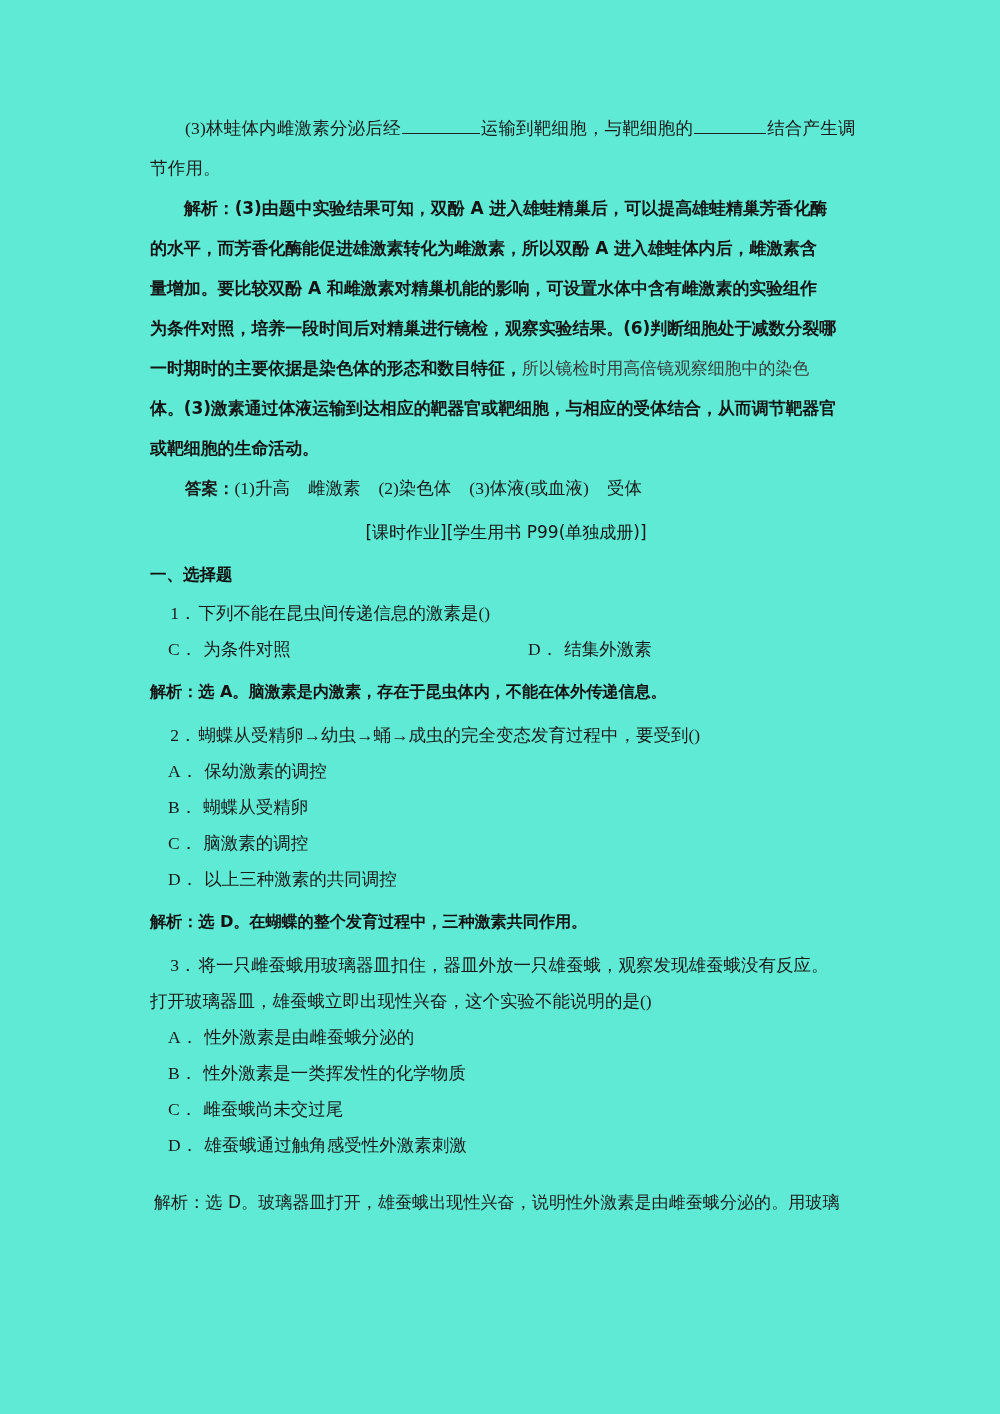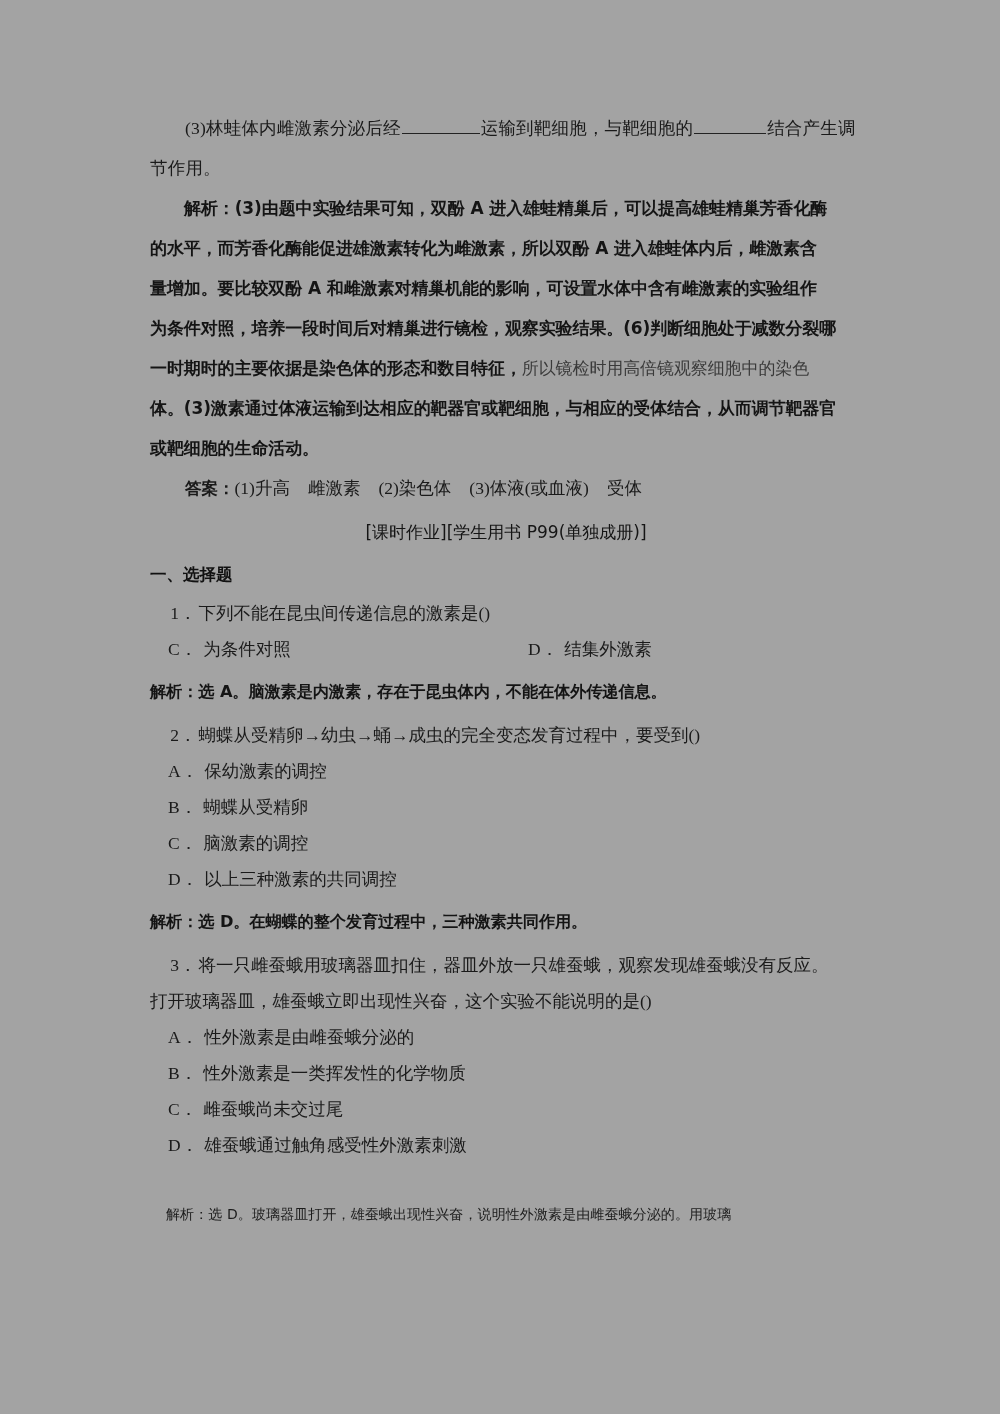--- a/index.html
+++ b/index.html
@@ -13,21 +13,21 @@
     height: 1414px;
     font-family: "Liberation Serif", "DejaVu Serif", serif;
     color: #1a1a1a;
     -webkit-font-smoothing: antialiased;
   }
 
   .page {
     position: relative;
     width: 1000px;
     height: 1414px;
-    background: #a3a3a3;
+    background: #5eead4;
     overflow: hidden;
   }
 
   .content {
     position: absolute;
     left: 150px;
     top: 108px;
     width: 712px;
   }
 
@@ -140,24 +140,24 @@
     font-size: 16.2px;
     line-height: 38px;
     font-weight: 700;
     margin: 0;
     color: #141414;
     letter-spacing: -0.1px;
   }
 
   .sol-wide {
     font-family: "DejaVu Sans", "Liberation Sans", sans-serif;
-    font-size: 14px;
+    font-size: 17px;
     line-height: 46px;
     font-weight: 500;
-    margin: 16px;
+    margin: 4px;
     color: #1c1c1c;
     text-align: justify;
     text-justify: inter-ideograph;
     letter-spacing: 0.1px;
   }
 
   .sp-s  { height: 6px; }
   .sp-m  { height: 12px; }
 
   .hang { padding-left: 0; }

